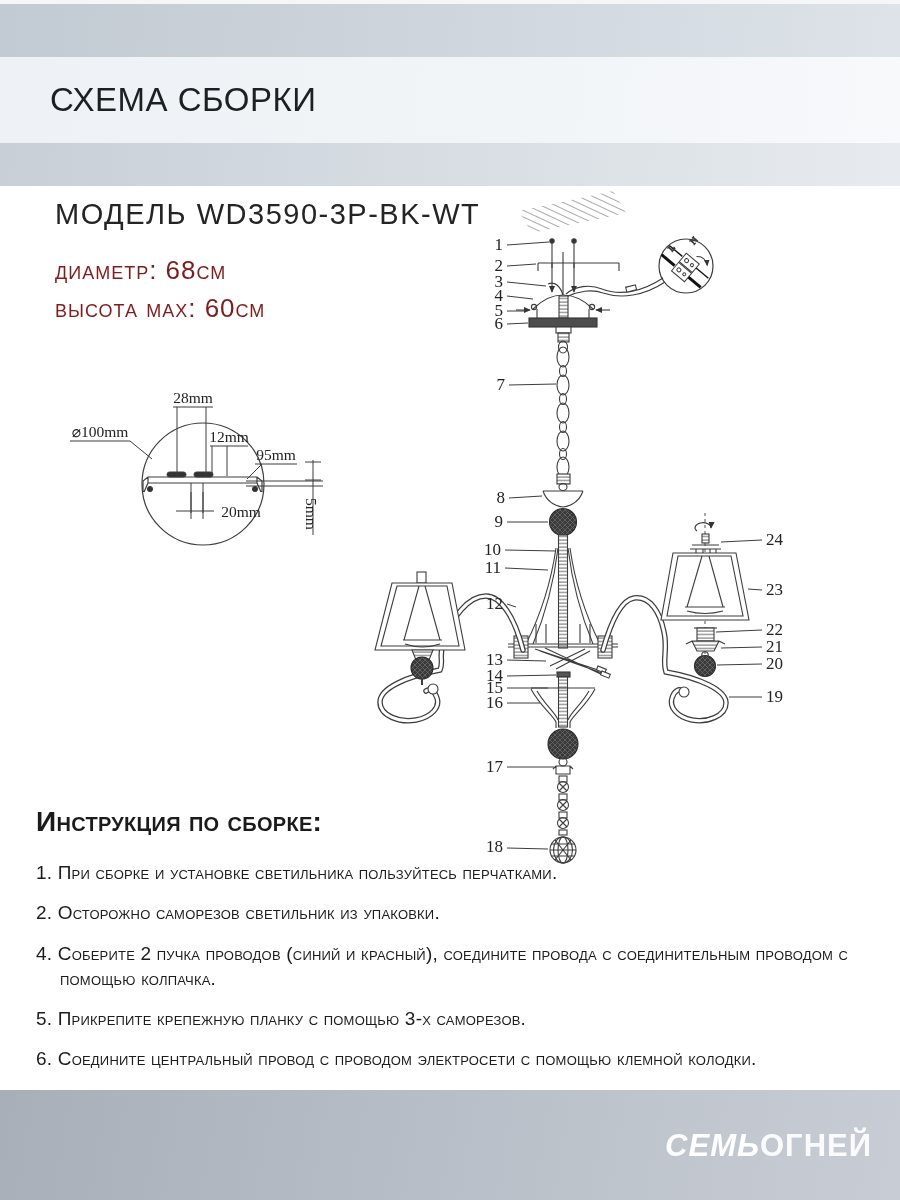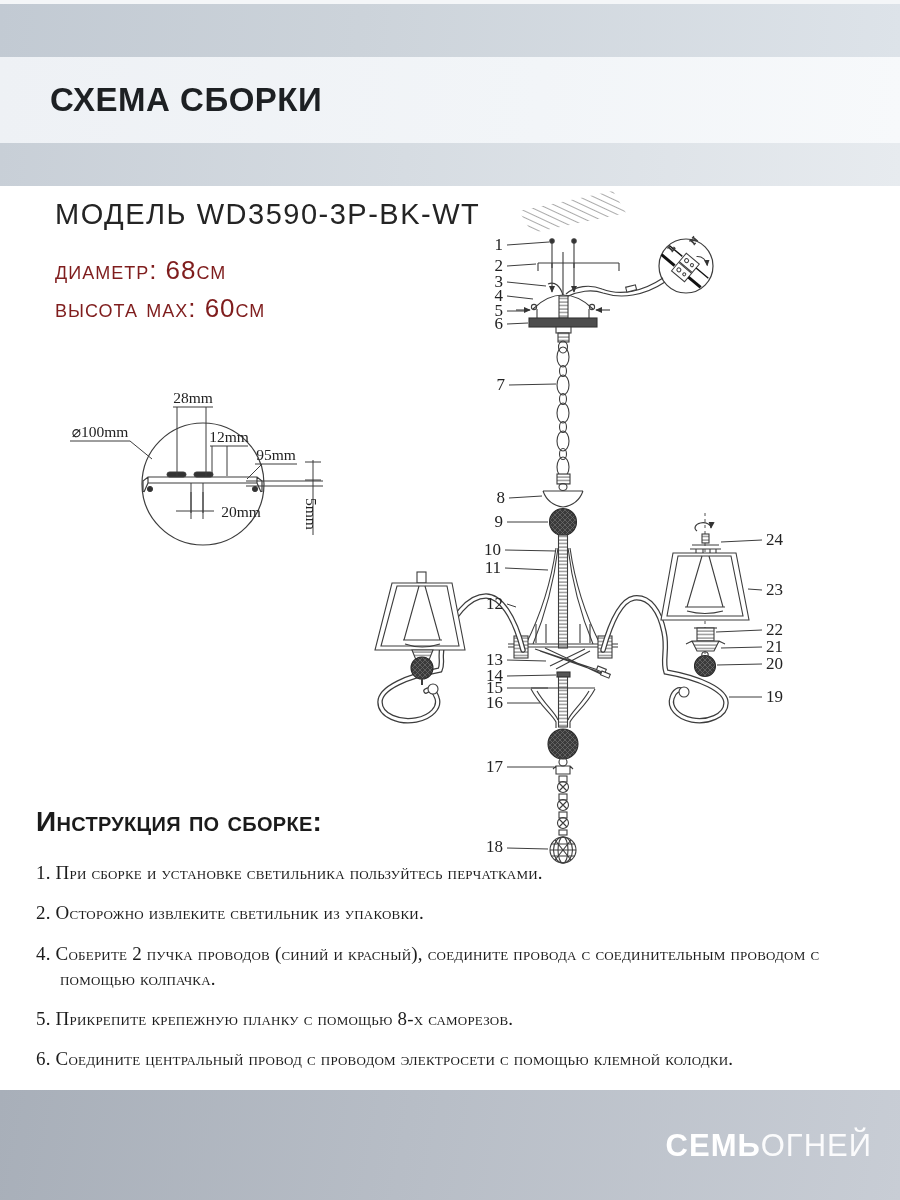--- a/index.html
+++ b/index.html
@@ -7,42 +7,42 @@
         font-family:"Liberation Sans",sans-serif;color:#222;}
   
   .hdr-band1{position:absolute;left:0;top:0;width:900px;height:57px;
     background:linear-gradient(94deg,#c2cad3 0%,#ccd3da 40%,#dde3e9 100%);}
   .hdr-band1:before{content:"";position:absolute;left:0;top:0;width:100%;height:4px;background:#f4f6f8;}
   .hdr-band2{position:absolute;left:0;top:57px;width:900px;height:86px;
     background:linear-gradient(94deg,#eef1f5 0%,#f2f5f8 60%,#f7f9fb 100%);}
   .hdr-band3{position:absolute;left:0;top:143px;width:900px;height:43px;
     background:linear-gradient(94deg,#c8cfd7 0%,#d6dce2 45%,#e7ebef 100%);}
   .hdr-title{position:absolute;left:50px;top:57px;height:86px;display:flex;align-items:center;
-    font-size:33px;font-weight:700;letter-spacing:.5px;color:#1d2023;}
+    font-size:33px;font-weight:400;letter-spacing:.5px;color:#1d2023;}
   
   .model-block{position:absolute;left:55px;top:198px;}
   .model-line{font-size:29px;letter-spacing:1.5px;color:#242424;margin-bottom:20px;}
   .spec-line{font-size:26px;letter-spacing:1px;color:#7f1d1d;font-variant:small-caps;line-height:38px;}
   
   svg.diagram{position:absolute;left:0;top:185px;}
   svg.diagram text{font-family:"Liberation Serif",serif;fill:#222;}
   
   .instructions{position:absolute;left:36px;top:806px;width:852px;}
   .instructions h2{margin:0 0 22px 0;font-size:28px;font-weight:700;letter-spacing:.3px;
     font-variant:small-caps;color:#1b1b1b;}
-  .instructions ol{list-style:none;margin:0;padding:0;font-family:Liberation Serif, serif;}
+  .instructions ol{list-style:none;margin:0;padding:0;}
   .instructions li{font-size:19px;line-height:1.33;margin-bottom:15px;color:#1c1c1c;
     padding-left:24px;text-indent:-24px;font-variant:small-caps;letter-spacing:.2px;}
   .instructions li .num{font-variant:normal;}
   
   .footer{position:absolute;left:0;top:1090px;width:900px;height:110px;
     background:linear-gradient(100deg,#a8afb9 0%,#b7bdc6 45%,#c8cdd5 100%);}
   .brand{position:absolute;right:28px;top:38px;font-size:31px;letter-spacing:1px;color:#fff;}
-  .brand .b{font-weight:700;}
-  .brand .l{font-weight:400;color:rgba(255,255,255,.92);}
+  .brand .b{font-weight:700;font-style:italic;}
+  .brand .l{font-weight:700;color:rgba(255,255,255,.92);}
 </style>
 </head>
 <body>
 
 <div class="page">
 
   <div class="hdr-band1"></div>
   <div class="hdr-band2"></div>
   <div class="hdr-band3"></div>
   <div class="hdr-title">СХЕМА СБОРКИ</div>
@@ -362,23 +362,23 @@
         <text x="276" y="460" font-size="15.5" text-anchor="middle">95mm</text>
         <text x="241" y="517" font-size="15.5" text-anchor="middle">20mm</text>
         <text x="306" y="514" font-size="15.5" text-anchor="middle" transform="rotate(90 306 514)">5mm</text>
       </g>
   </svg>
 
   <div class="instructions">
     <h2>Инструкция по сборке:</h2>
     <ol id="instr-list">
         <li><span class="num">1. </span><span>При сборке и установке светильника пользуйтесь перчатками.</span></li>
-        <li><span class="num">2. </span><span>Осторожно извлеките светильник из упаковки.</span></li>
+        <li><span class="num">2. </span><span>Осторожно саморезов светильник из упаковки.</span></li>
         <li><span class="num">4. </span><span>Соберите 2 пучка проводов (синий и красный), соедините провода с соединительным проводом с помощью колпачка.</span></li>
-        <li><span class="num">5. </span><span>Прикрепите крепежную планку с помощью 8-х саморезов.</span></li>
+        <li><span class="num">5. </span><span>Прикрепите крепежную планку с помощью 3-х саморезов.</span></li>
         <li><span class="num">6. </span><span>Соедините центральный провод с проводом электросети с помощью клемной колодки.</span></li>
       </ol>
   </div>
 
   <div class="footer">
     <div class="brand">
       <span class="b">СЕМЬ</span><span class="l">ОГНЕЙ</span>
     </div>
   </div>
 

